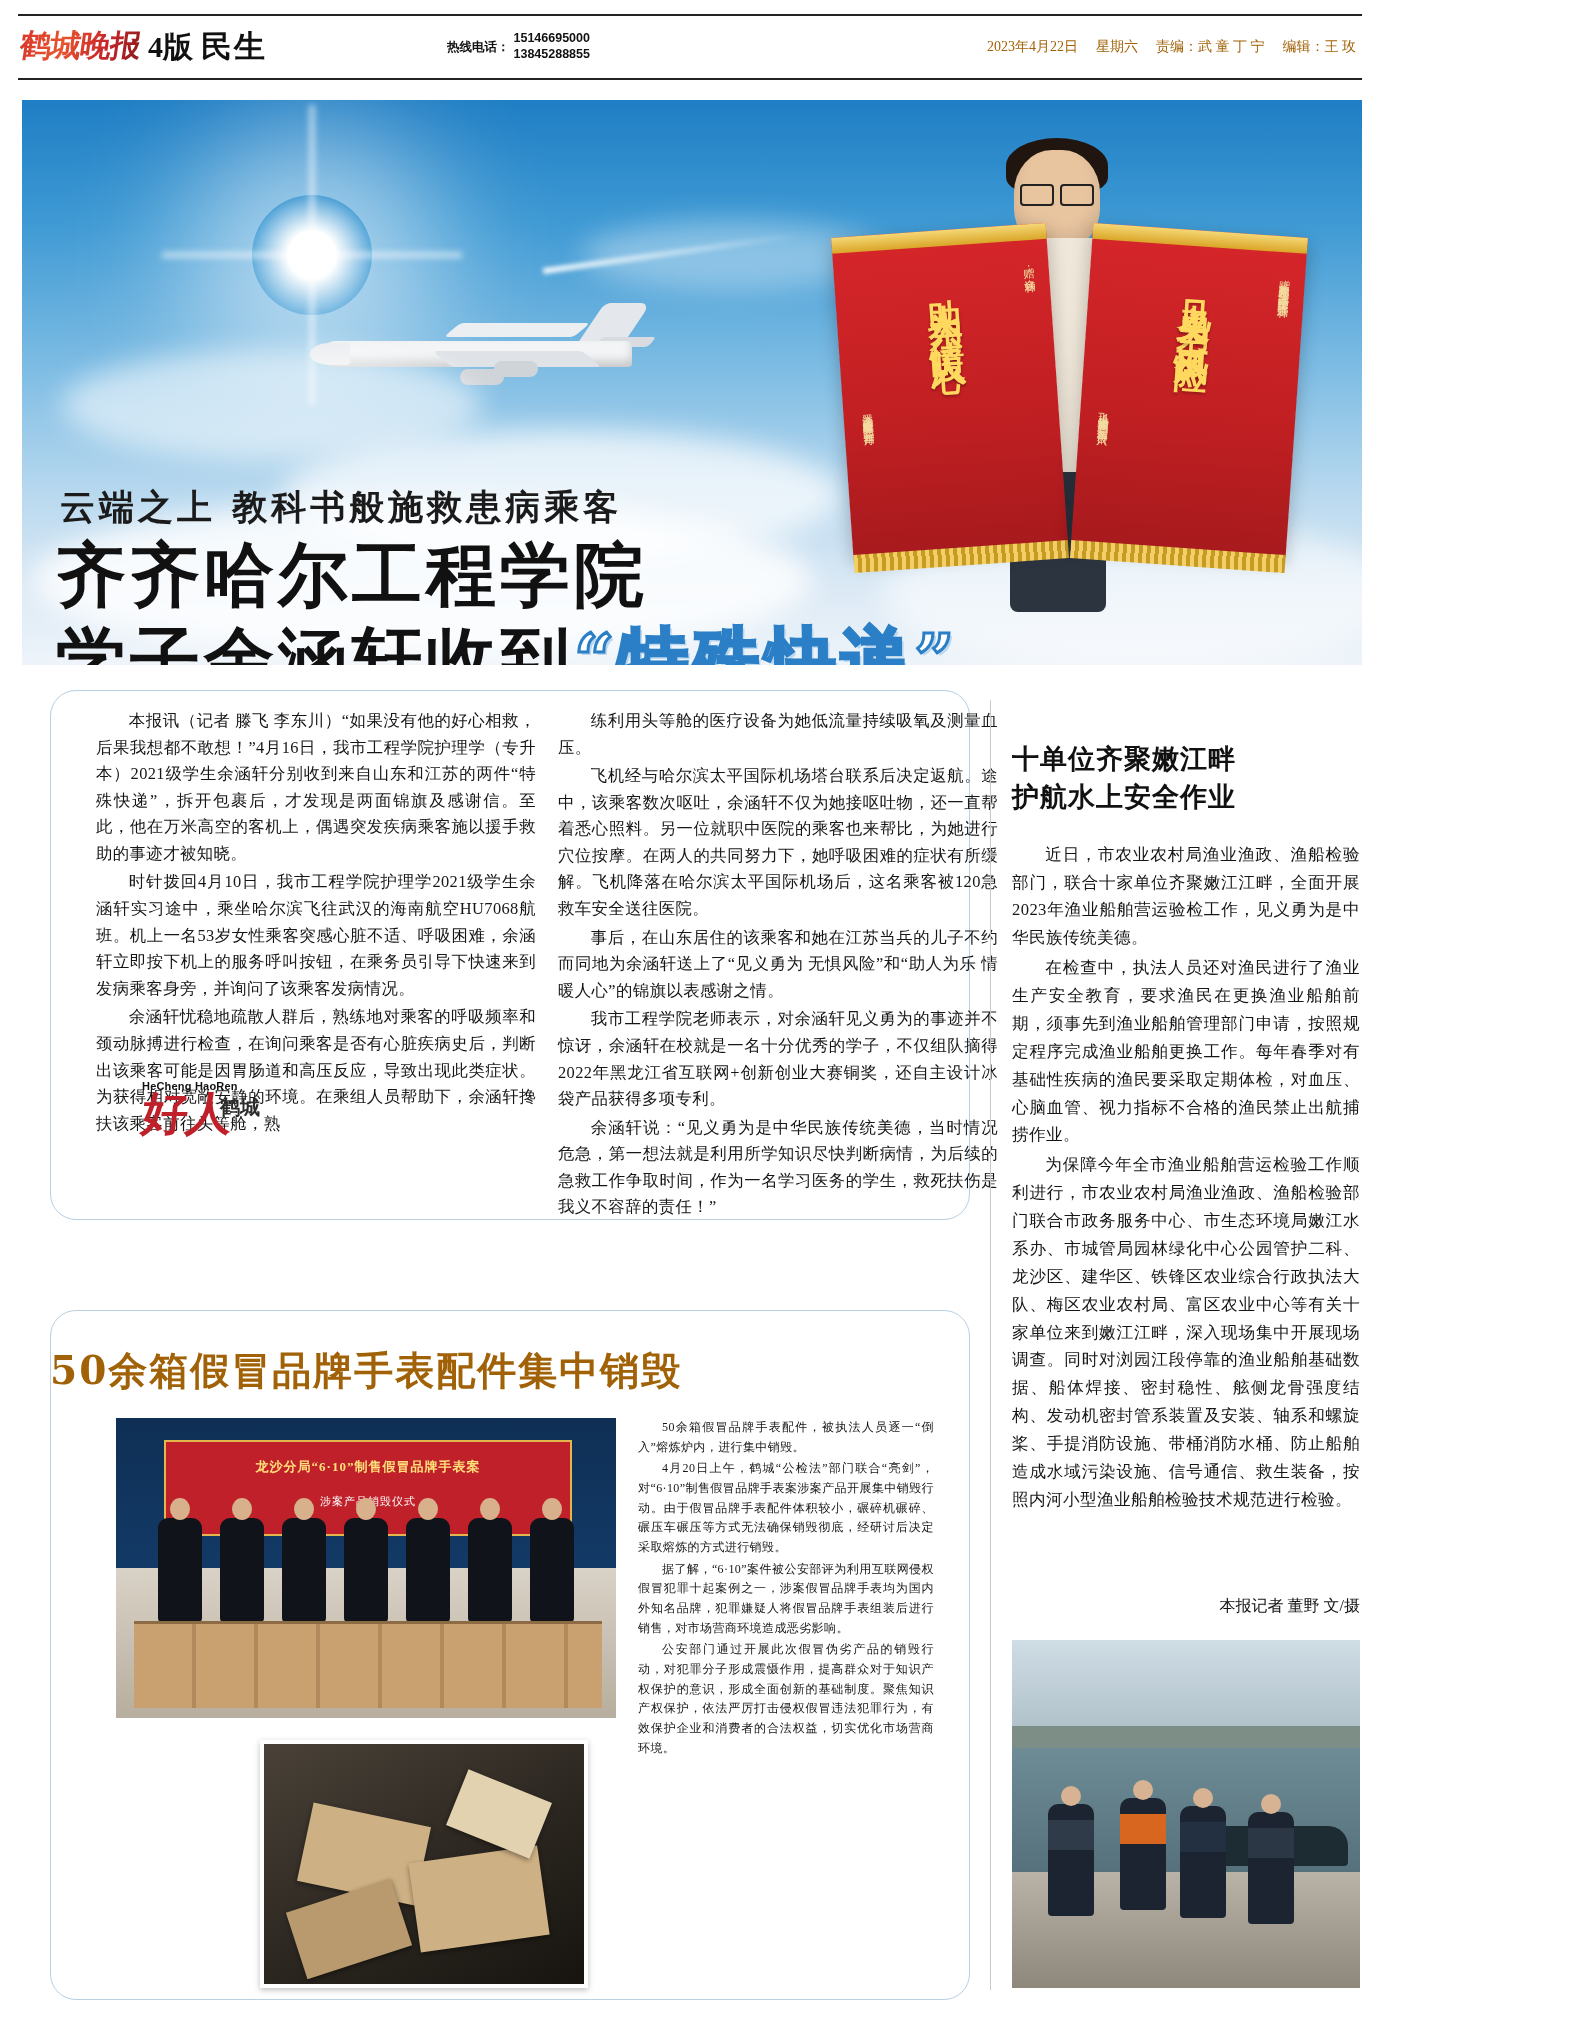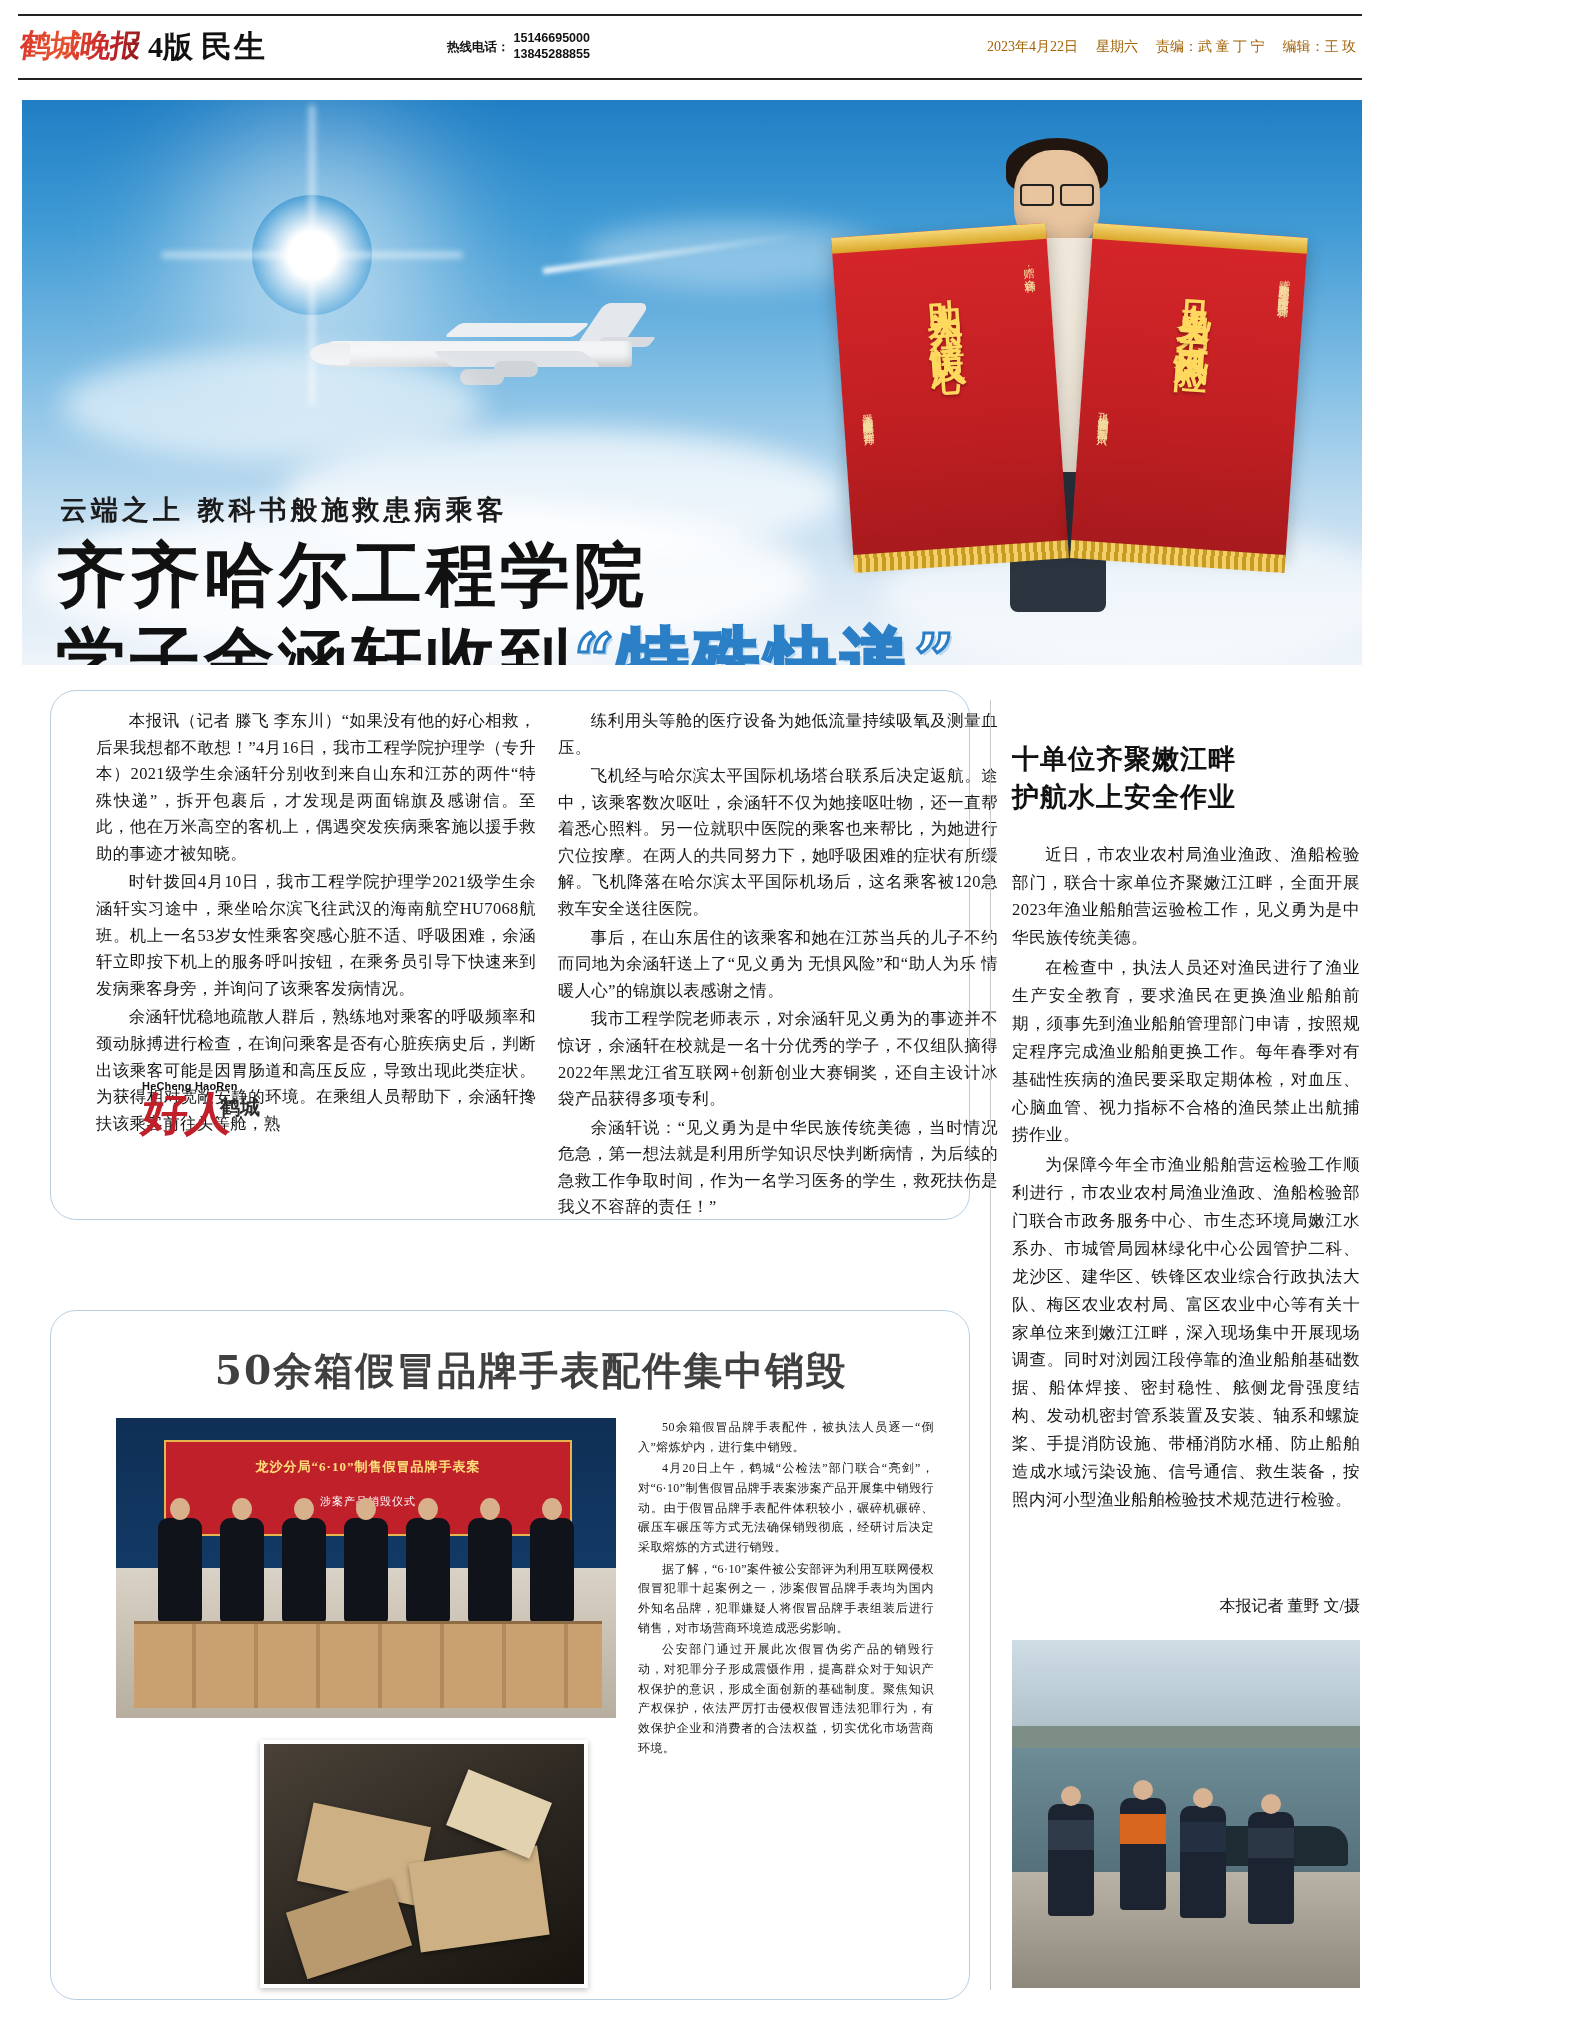--- a/index.html
+++ b/index.html
@@ -281,22 +281,22 @@
     letter-spacing: 1px;
   }
   .banner.left .banner-side.s1 { right: 14px; }
   .banner.left .banner-side.s2 { left: 16px; top: 170px; }
   .banner.right .banner-side.s1 { right: 14px; }
   .banner.right .banner-side.s2 { left: 16px; top: 180px; }
 
   
   .hero-kicker {
     position: absolute;
-    left: 38px; top: 392px;
-    font-size: 27px;
+    left: 38px; top: 384px;
+    font-size: 35px;
     font-weight: bold;
     letter-spacing: 4px;
     color: #1b1b1b;
     font-family: "DejaVu Serif", serif;
   }
   .hero-title {
     position: absolute;
     left: 34px; top: 432px;
     font-size: 70px;
     font-weight: bold;
@@ -409,28 +409,27 @@
     position: absolute;
     left: 0; top: 0; width: 920px; height: 690px;
     border: 1.5px solid #b9cfe2;
     border-radius: 26px;
     box-sizing: border-box;
     pointer-events: none;
   }
   .art-bottom h2 {
     position: absolute;
     left: 0; right: 0; top: 34px;
-    text-align: center;
+    text-align: left;
     margin: 0;
     font-size: 39px;
     font-weight: bold;
     letter-spacing: 2px;
     font-family: "DejaVu Serif", serif;
-    color: #404040;
-    padding-left: 42px;
+    color: #a16207;
   }
   .photo-group {
     position: absolute;
     left: 66px; top: 108px;
     width: 500px; height: 300px;
     background: #be185d;
   }
   .pg-wall {
     position: absolute; left: 0; top: 0; right: 0; height: 150px;
     background: linear-gradient(180deg, #0f2f55 0%, #123a66 100%);

